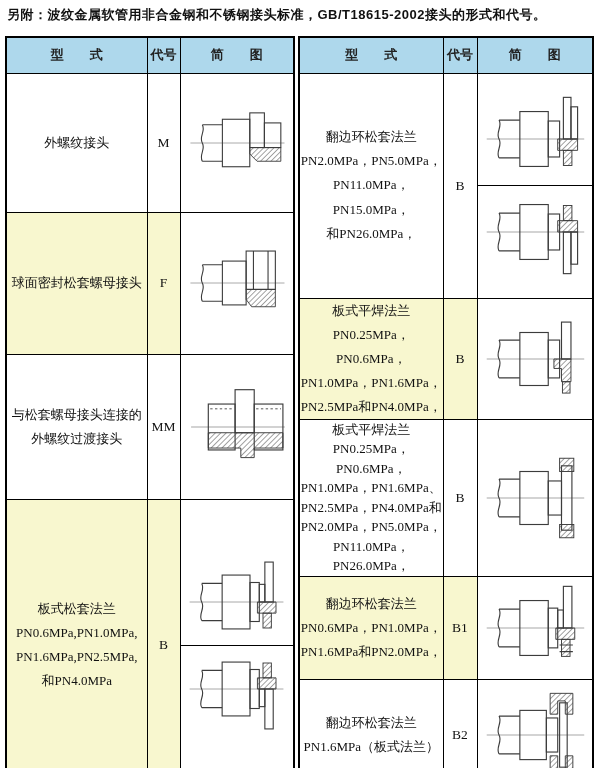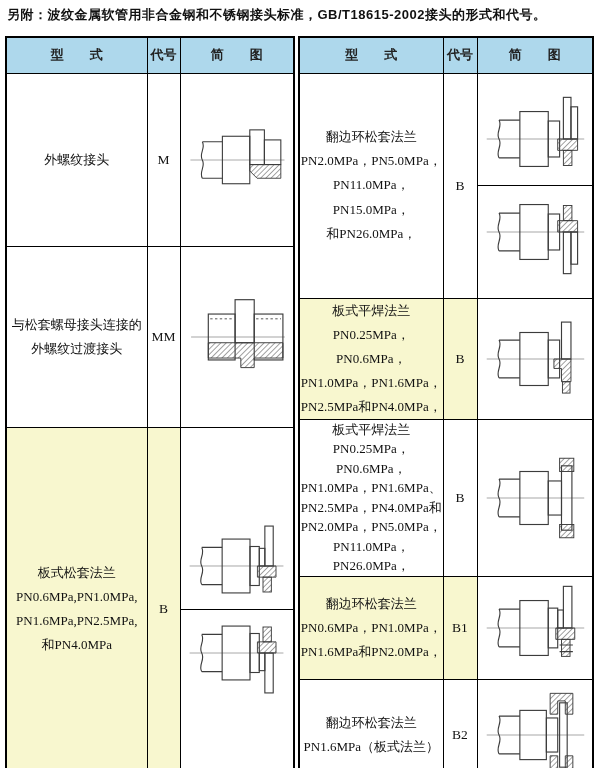--- a/index.html
+++ b/index.html
@@ -71,20 +71,38 @@
               <line class="cl" x1="5" y1="46" x2="108" y2="46"></line>
               <path class="ln" d="M40 26 H18 M40 66 H18 M18 26 c4 7 -4 13 0 20 c4 7 -4 13 0 20"></path>
               <rect class="ln" x="40" y="20" width="30" height="52"></rect>
               <rect class="ln" x="70" y="13" width="16" height="38"></rect>
               <rect class="ln" x="86" y="24" width="18" height="27"></rect>
               <polygon class="h" points="70,51 104,51 104,66 78,66 70,58"></polygon>
             </svg>
           </div>
             </td>
         </tr>
+        <tr style="height:95px">
+          <td class="type hl">
+              <div class="type-text">球面密封松套螺母接头</div>
+            </td>
+          <td class="code hl">F</td>
+          <td class="diag">
+              <div class="dgwrap">
+            <svg class="dg" width="106" height="84" viewBox="0 0 112 92">
+              <line class="cl" x1="5" y1="46" x2="108" y2="46"></line>
+              <path class="ln" d="M40 26 H18 M40 66 H18 M18 26 c4 7 -4 13 0 20 c4 7 -4 13 0 20"></path>
+              <rect class="ln" x="40" y="22" width="26" height="48"></rect>
+              <rect class="ln" x="66" y="11" width="32" height="42"></rect>
+              <path class="ln" d="M74 11 v42 M90 11 v42"></path>
+              <polygon class="h" points="66,53 98,53 98,72 72,72 66,64"></polygon>
+            </svg>
+          </div>
+            </td>
+        </tr>
         <tr style="height:97px">
           <td class="type">
               <div class="type-text">与松套螺母接头连接的外螺纹过渡接头</div>
             </td>
           <td class="code">MM</td>
           <td class="diag">
               <div class="dgwrap">
             <svg class="dg" width="108" height="88" viewBox="0 0 112 92">
               <line class="cl" x1="8" y1="46" x2="106" y2="46"></line>
               <rect class="ln" x="26" y="22" width="28" height="48"></rect>

